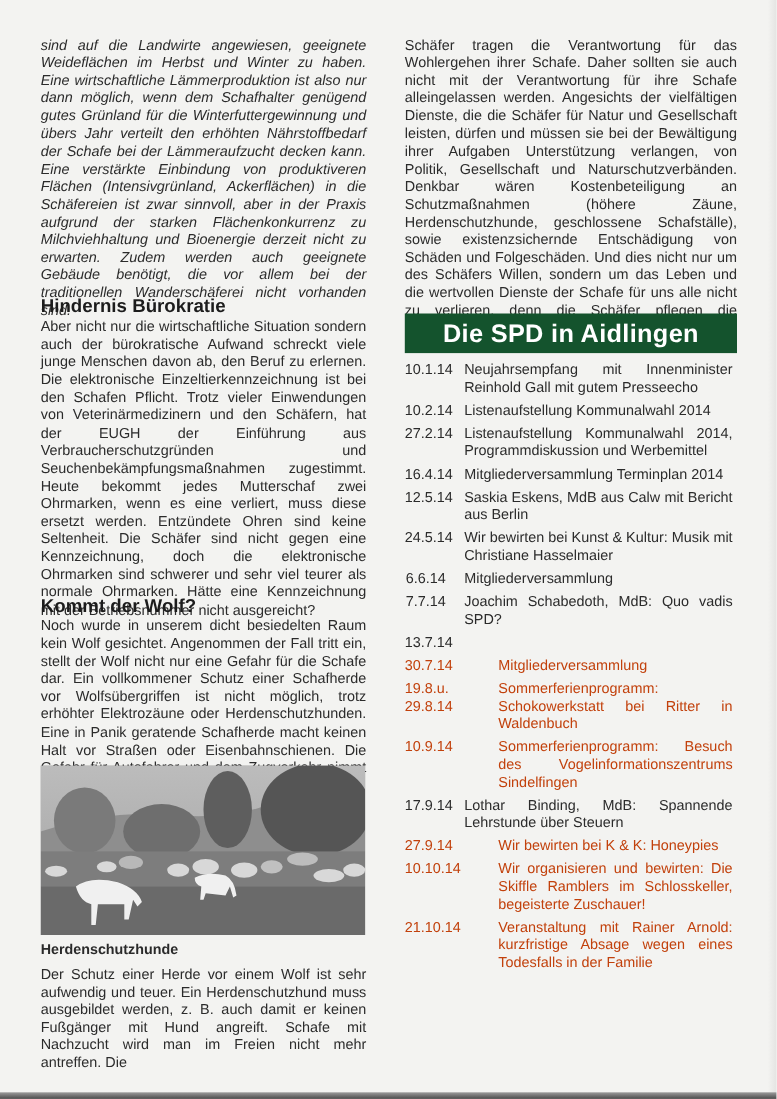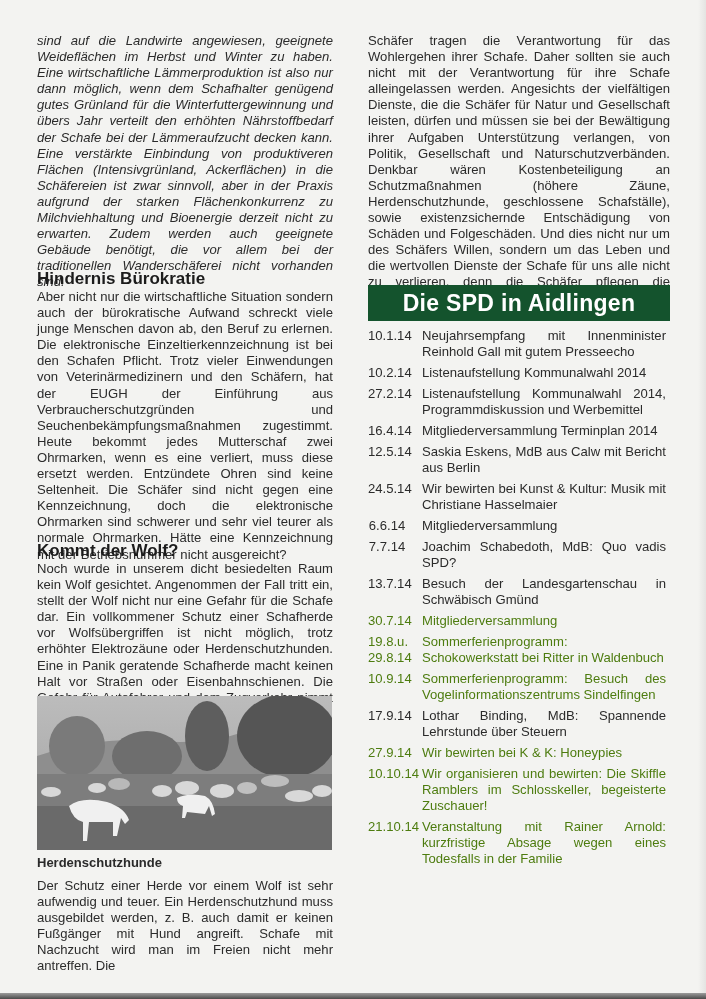--- a/index.html
+++ b/index.html
@@ -51,21 +51,21 @@
     background:#14532d; color:#fff; text-align:center;
     font-size:23px; font-weight:bold; line-height:36px; letter-spacing:0.3px;
   }
   #events { position:absolute; top:326px; left:0; width:302px; }
   .event {
     display:flex; padding:2px 0 3px 0;
     font-size:13.1px; line-height:16px; color:#2b2b2b;
   }
   .event .date { width:54px; flex:none; text-align:center; padding-right:16px; box-sizing:border-box; }
   .event .desc { flex:1; text-align:justify; padding-right:4px; }
-  .event.light { color:#4d7c0f; }
+  .event.light { color:#c2410c;gap:31px; }
 </style>
 </head>
 <body>
 
 <div class="page-shade"></div>
 
 <div class="col col-left">
   <p class="body" id="lp1">sind auf die Landwirte angewiesen, geeignete Weideflächen im Herbst und Winter zu haben. Eine wirtschaftliche Lämmerproduktion ist also nur dann möglich, wenn dem Schafhalter genügend gutes Grünland für die Winterfuttergewinnung und übers Jahr verteilt den erhöhten Nährstoffbedarf der Schafe bei der Lämmeraufzucht decken kann. Eine verstärkte Einbindung von produktiveren Flächen (Intensivgrünland, Ackerflächen) in die Schäfereien ist zwar sinnvoll, aber in der Praxis aufgrund der starken Flächenkonkurrenz zu Milchviehhaltung und Bioenergie derzeit nicht zu erwarten. Zudem werden auch geeignete Gebäude benötigt, die vor allem bei der traditionellen Wanderschäferei nicht vorhanden sind.</p>
 
   <h2 class="section" id="lh1">Hindernis Bürokratie</h2>
@@ -146,21 +146,20 @@
     <div class="event">
         <span class="date">6.6.14</span>
         <span class="desc">Mitgliederversammlung</span>
       </div>
     <div class="event">
         <span class="date">7.7.14</span>
         <span class="desc">Joachim Schabedoth, MdB: Quo vadis SPD?</span>
       </div>
     <div class="event">
         <span class="date">13.7.14</span>
-        <span class="desc">Besuch der Landesgartenschau in Schwäbisch Gmünd</span>
       </div>
     <div class="event light">
         <span class="date">30.7.14</span>
         <span class="desc">Mitgliederversammlung</span>
       </div>
     <div class="event light">
         <span class="date">19.8.u. 29.8.14</span>
         <span class="desc">Sommerferienprogramm: Schokowerkstatt bei Ritter in Waldenbuch</span>
       </div>
     <div class="event light">

